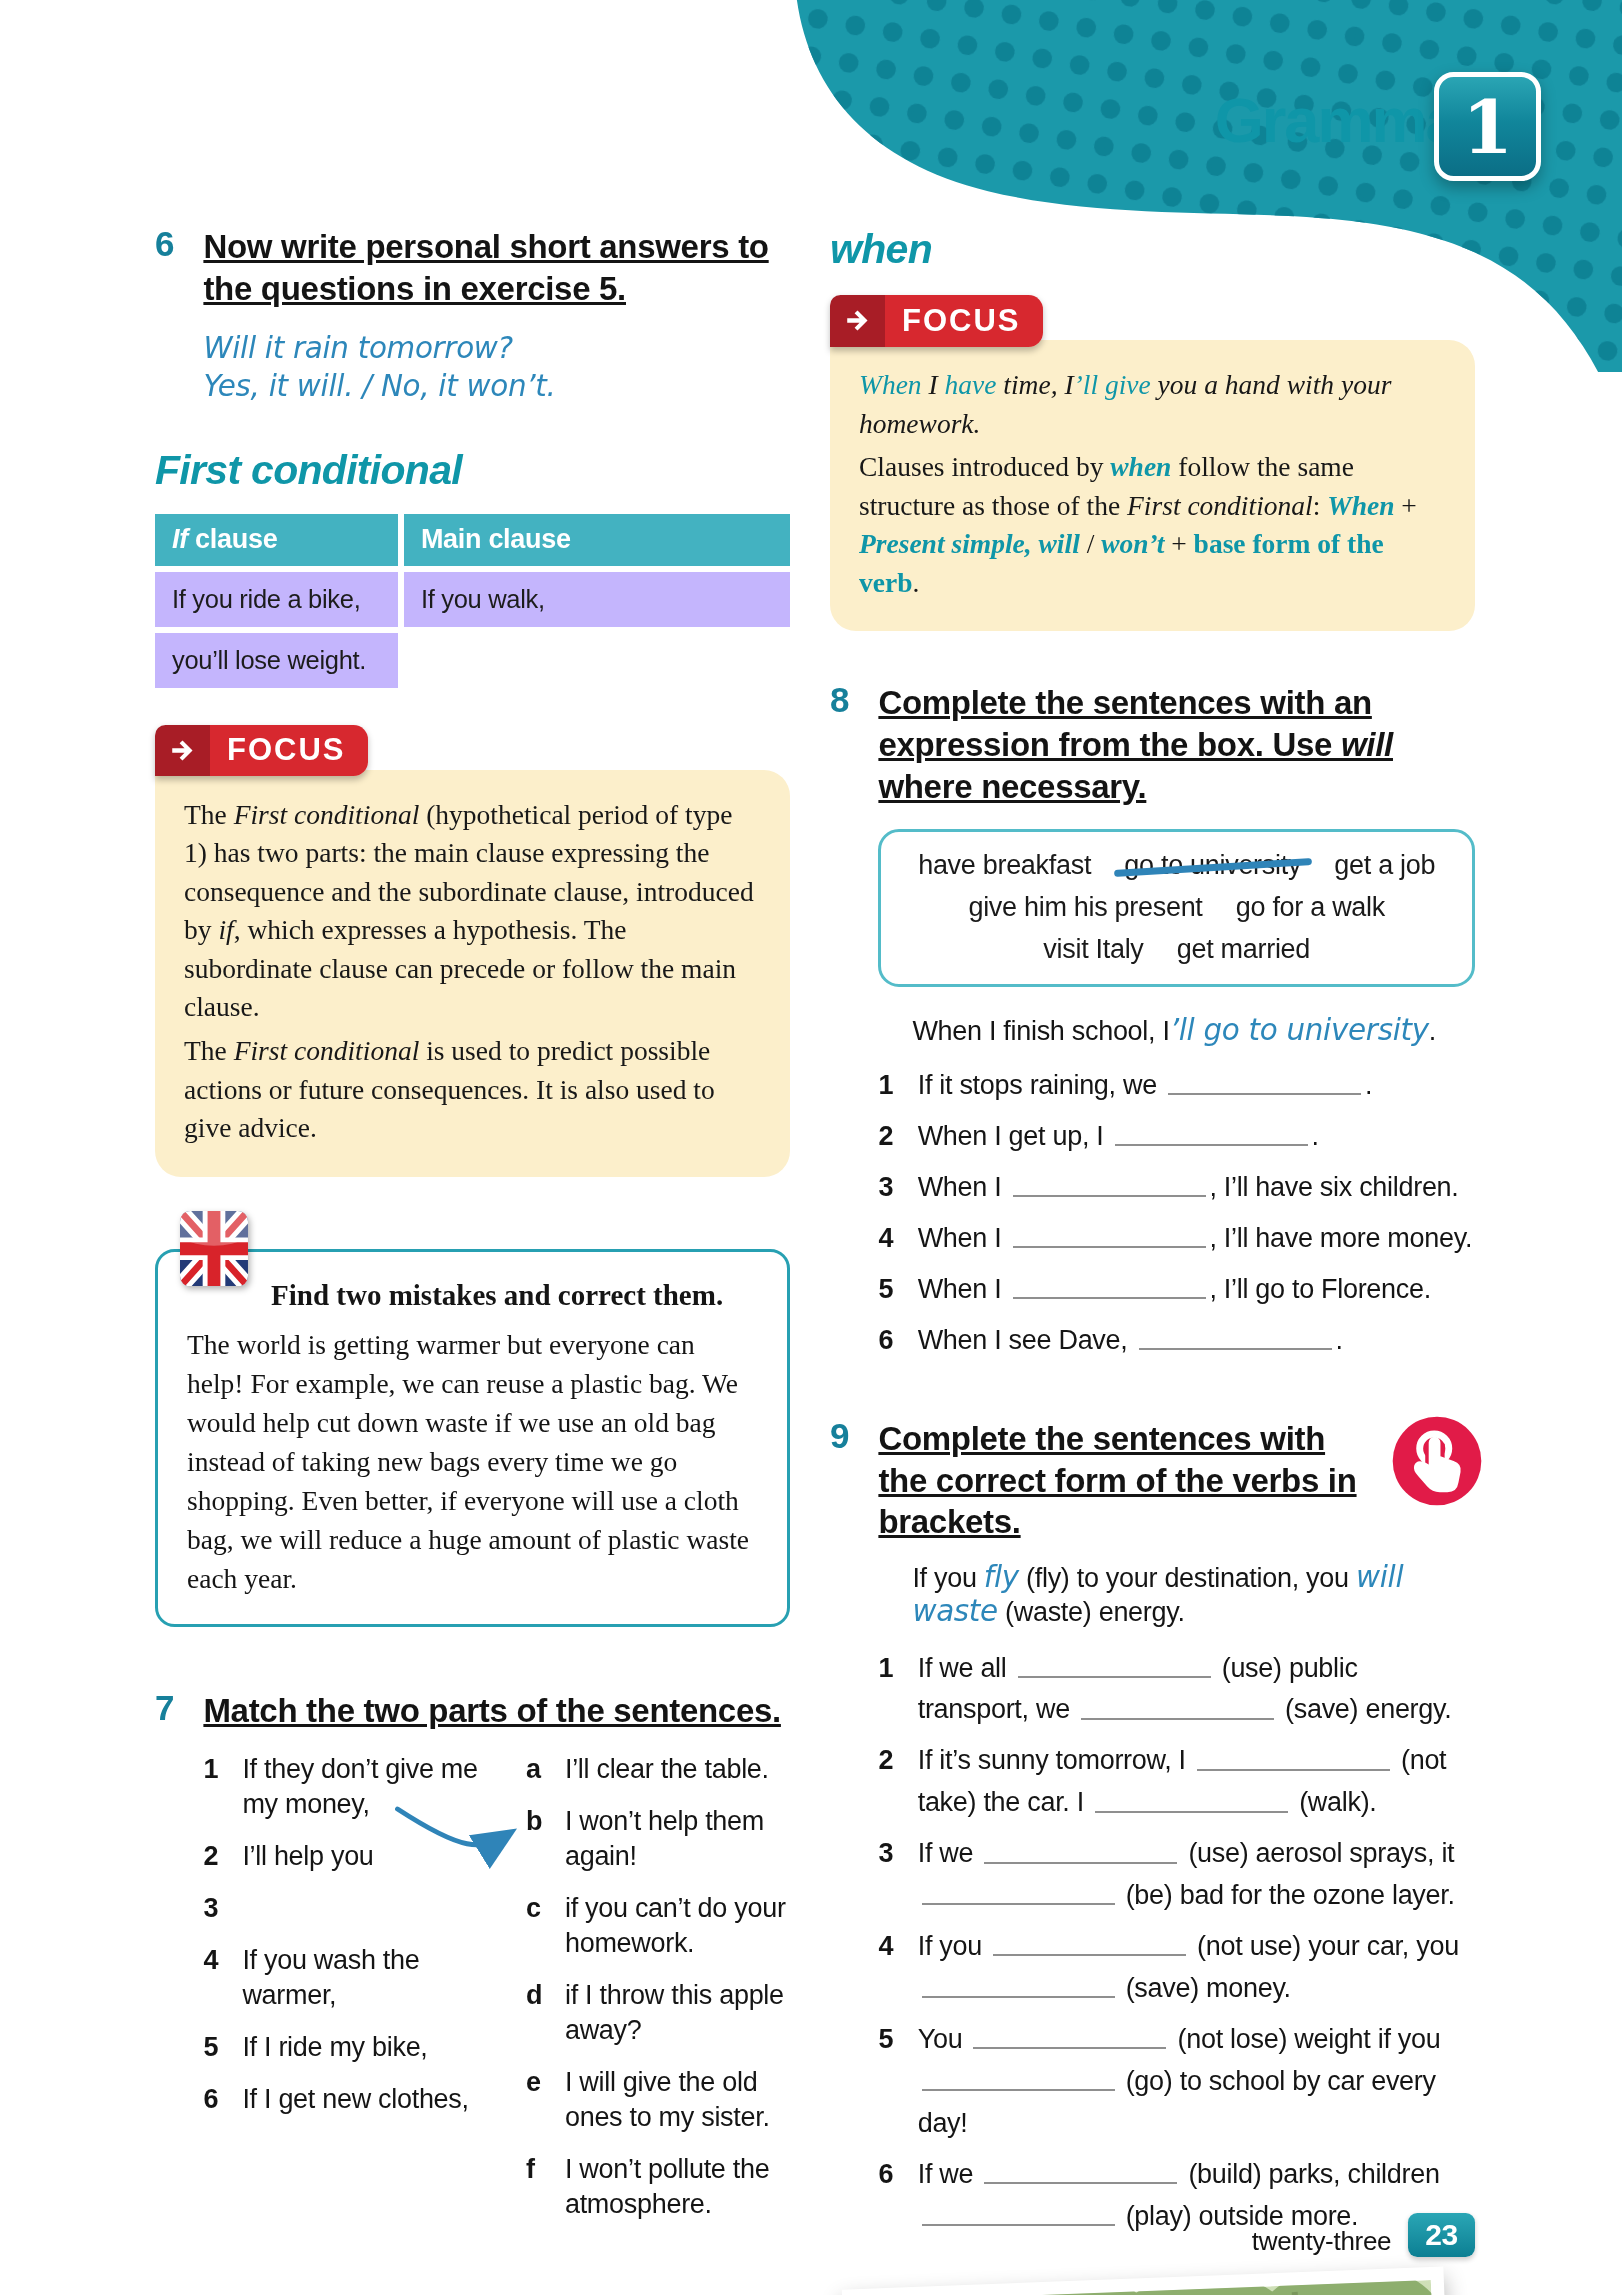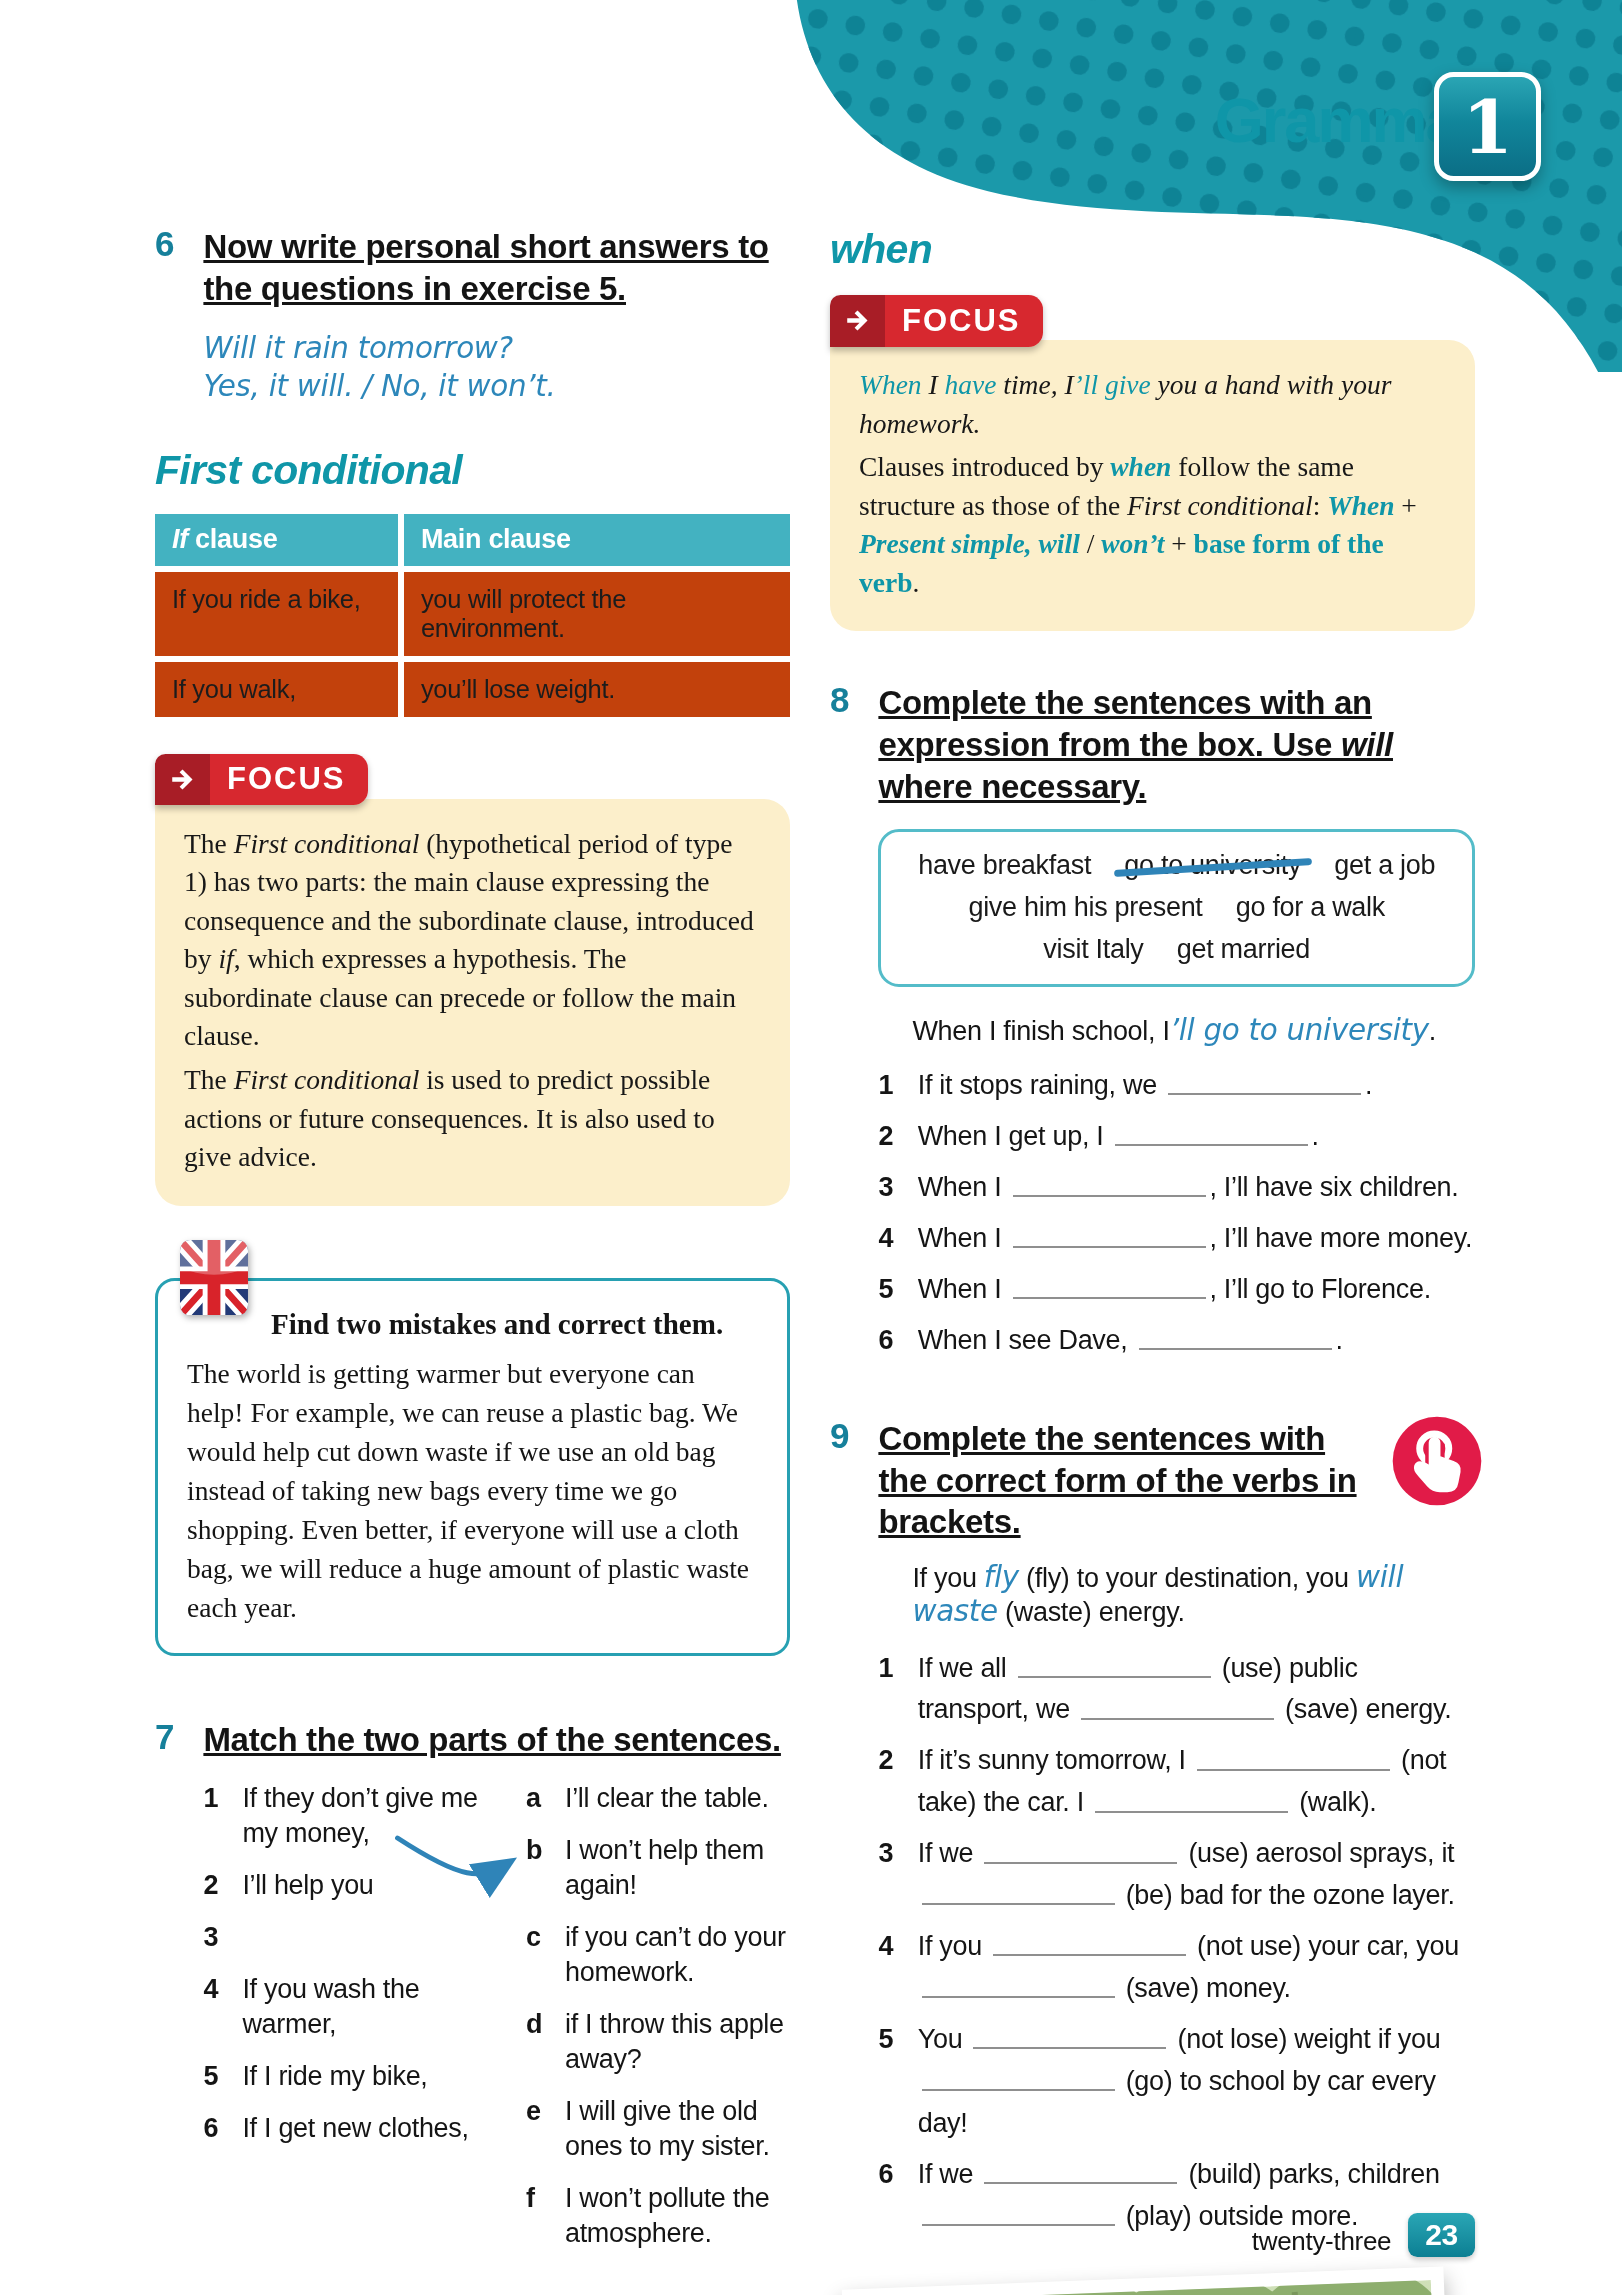--- a/index.html
+++ b/index.html
@@ -30,21 +30,21 @@
   .hw-line{font-family:"DejaVu Sans",sans-serif;font-style:italic;color:#2d87ba;
            font-size:29.4px;line-height:1.3;}
   .teal{color:#0f96a8;} .it{font-style:italic;} .bd{font-weight:bold;}
 
   .section-title{color:#0f96a8;font-style:italic;font-weight:bold;font-size:41px;
                  letter-spacing:-0.7px;margin:42px 0 19.6px 0;}
 
   
   .gtable{display:grid;grid-template-columns:243px 1fr;gap:5.9px;margin-top:3.9px;}
   .gt-head{background:#43b2c1;color:#fff;font-weight:bold;font-size:27px;padding:10.5px 17px;}
-  .gt-cell{background:#c2410c;font-size:25.5px;padding:13px 17px;color:#1c1c1c;}
+  .gt-cell{background:#c4b5fd;font-size:25.5px;padding:13px 17px;color:#1c1c1c;}
 
   
   .focus{margin-top:37px;position:relative;}
   .focus-badge{position:relative;z-index:2;display:inline-flex;align-items:stretch;
                border-radius:10.5px 14.4px 14.4px 0;overflow:hidden;
                box-shadow:0 3.9px 6.5px rgba(0,0,0,.25);}
   .focus-arrow{background:#a81d26;display:flex;align-items:center;padding:7.9px 13px;}
   .focus-arrow svg{width:29px;height:29px;}
   .focus-label{background:#d7282f;color:#fff;font-weight:bold;font-size:31px;
                letter-spacing:2px;padding:7.9px 22px 7.9px 17px;display:flex;align-items:center;}
@@ -135,21 +135,20 @@
         </div>
       </div>
     </div>
 
     <h2 class="section-title">First conditional</h2>
 
     <div class="gtable">
       <div class="gt-head"><span class="bd it">If</span><span class="bd"> clause</span></div>
       <div class="gt-head">Main clause</div>
       <div class="gt-cell">If you ride a bike,</div>
-      <div class="gt-cell">you will protect the environment.</div>
       <div class="gt-cell">If you walk,</div>
       <div class="gt-cell">you’ll lose weight.</div>
     </div>
 
     <div class="focus">
       <div class="focus-badge">
         <span class="focus-arrow">
           <svg viewBox="0 0 24 24">
               <path d="M3.5 10.2h10.2L9.6 6.1 12 3.7l8.3 8.3-8.3 8.3-2.4-2.4 4.1-4.1H3.5z" fill="#fff"></path>
             </svg>

